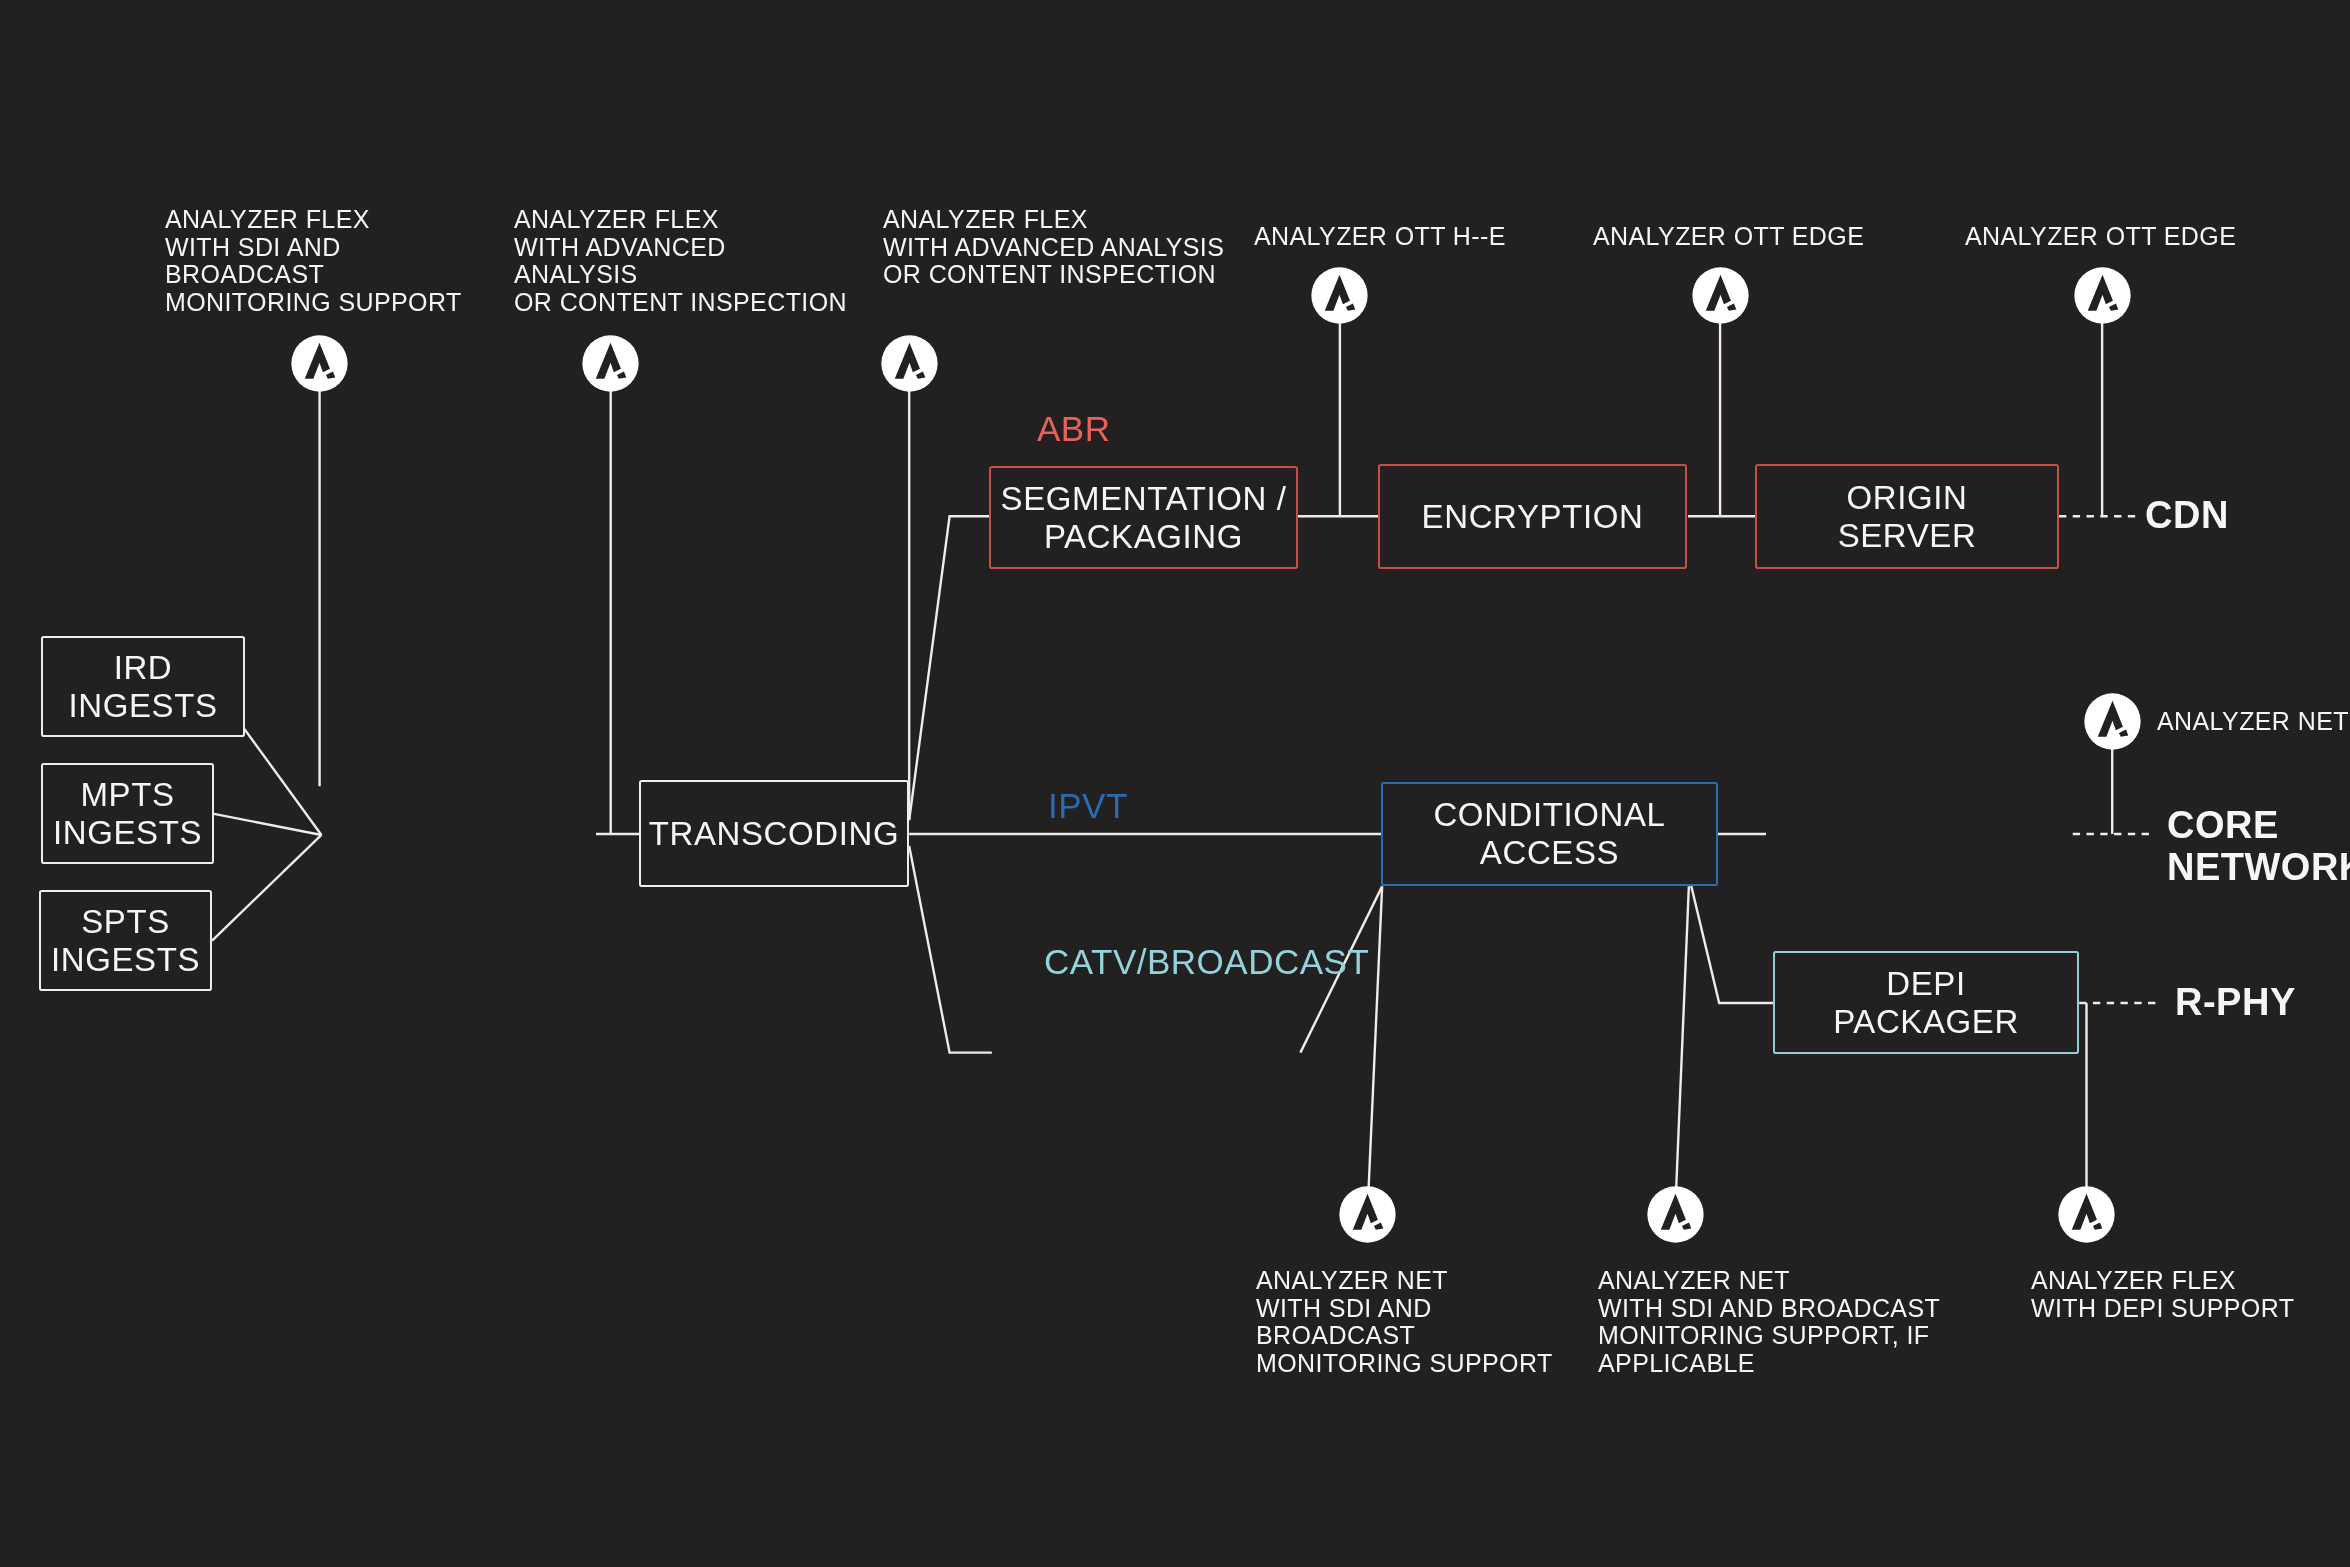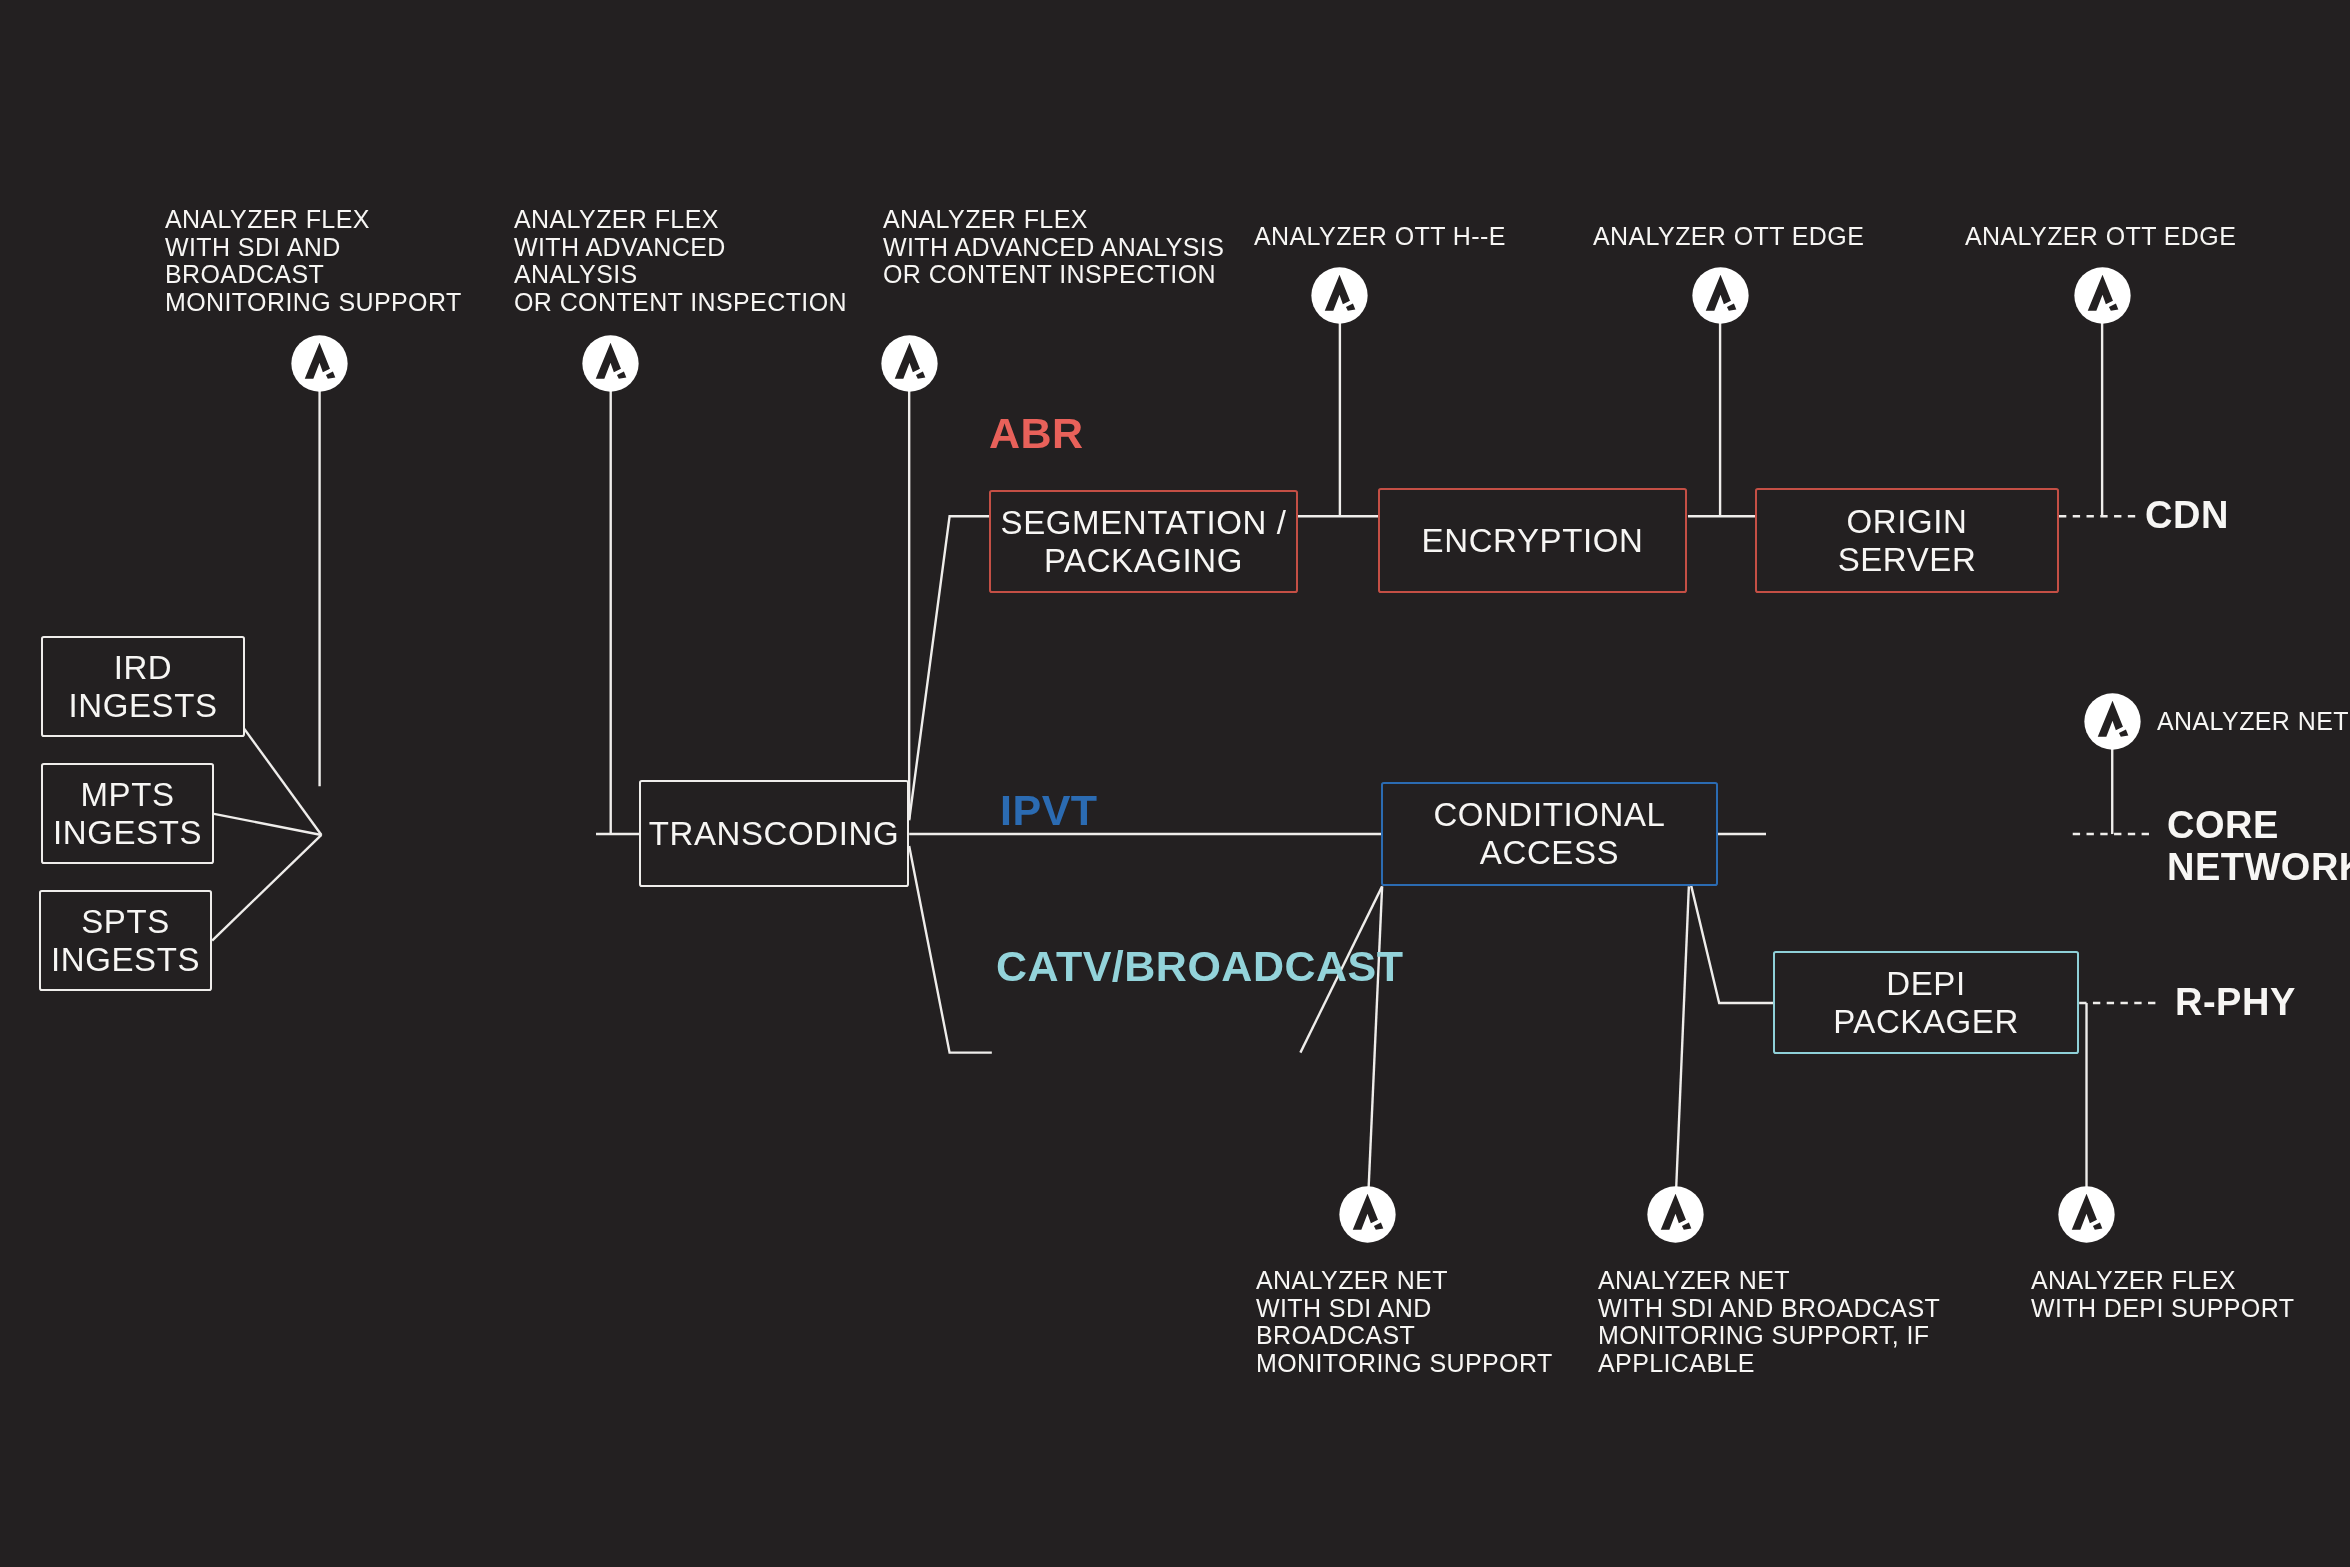--- a/index.html
+++ b/index.html
@@ -21,29 +21,29 @@
   }
   svg.wires{position:absolute;left:0;top:0;}
   .wire{stroke:var(--line);stroke-width:2.6;fill:none;}
   .wire.dashed{stroke-dasharray:8 7;}
   .node{
     position:absolute;display:flex;align-items:center;justify-content:center;
     text-align:center;color:var(--text);font-size:33px;line-height:38px;
     letter-spacing:0.6px;white-space:pre-line;background:var(--bg);
     border:2.4px solid var(--line);border-radius:2.8px;box-sizing:border-box;
   }
-  .node.b-red{border-color:var(--red_border);margin-top:24px;}
+  .node.b-red{border-color:var(--red_border);}
   .node.b-blue{border-color:var(--blue);}
   .node.b-teal{border-color:var(--teal_border);}
   .node.b-teal-light{border-color:var(--teal_border_light);}
   .ann{
     position:absolute;color:var(--text);font-size:25px;line-height:27.5px;
     white-space:pre-line;letter-spacing:0.4px;
   }
-  .pathlabel{position:absolute;font-weight:bold;font-size:43px;letter-spacing:0.5px;}
+  .pathlabel{position:absolute;font-weight:normal;font-size:35px;letter-spacing:0.5px;margin-left:48px;}
   .pathlabel.red{color:var(--red_text);}
   .pathlabel.blue{color:var(--blue);}
   .pathlabel.teal{color:var(--teal_text);}
   .endpoint{
     position:absolute;color:var(--text);font-weight:bold;font-size:38px;
     line-height:42px;white-space:pre-line;letter-spacing:0.5px;
   }
   .icon{position:absolute;width:59px;height:59px;}
   .icon svg{display:block;width:59px;height:59px;}
   .icon-bg{fill:var(--icon_bg);}

